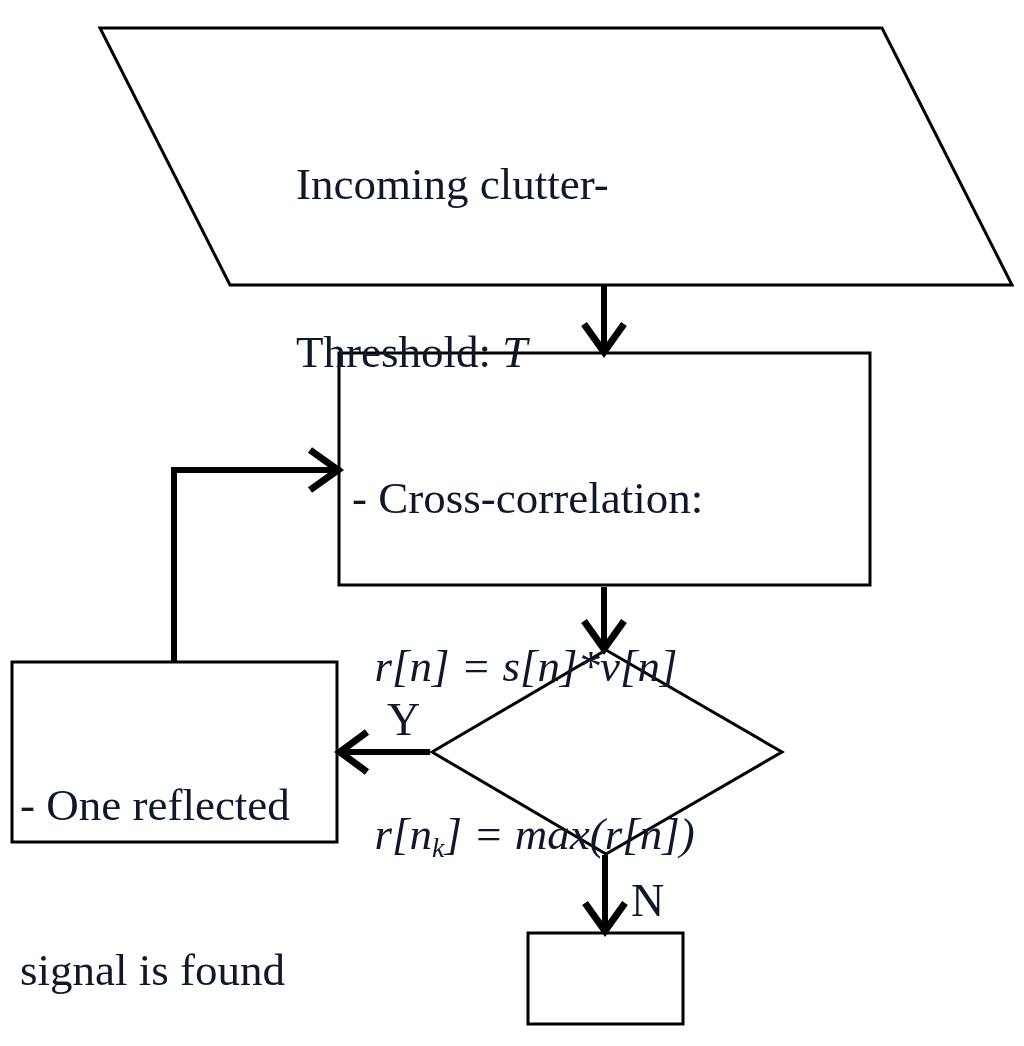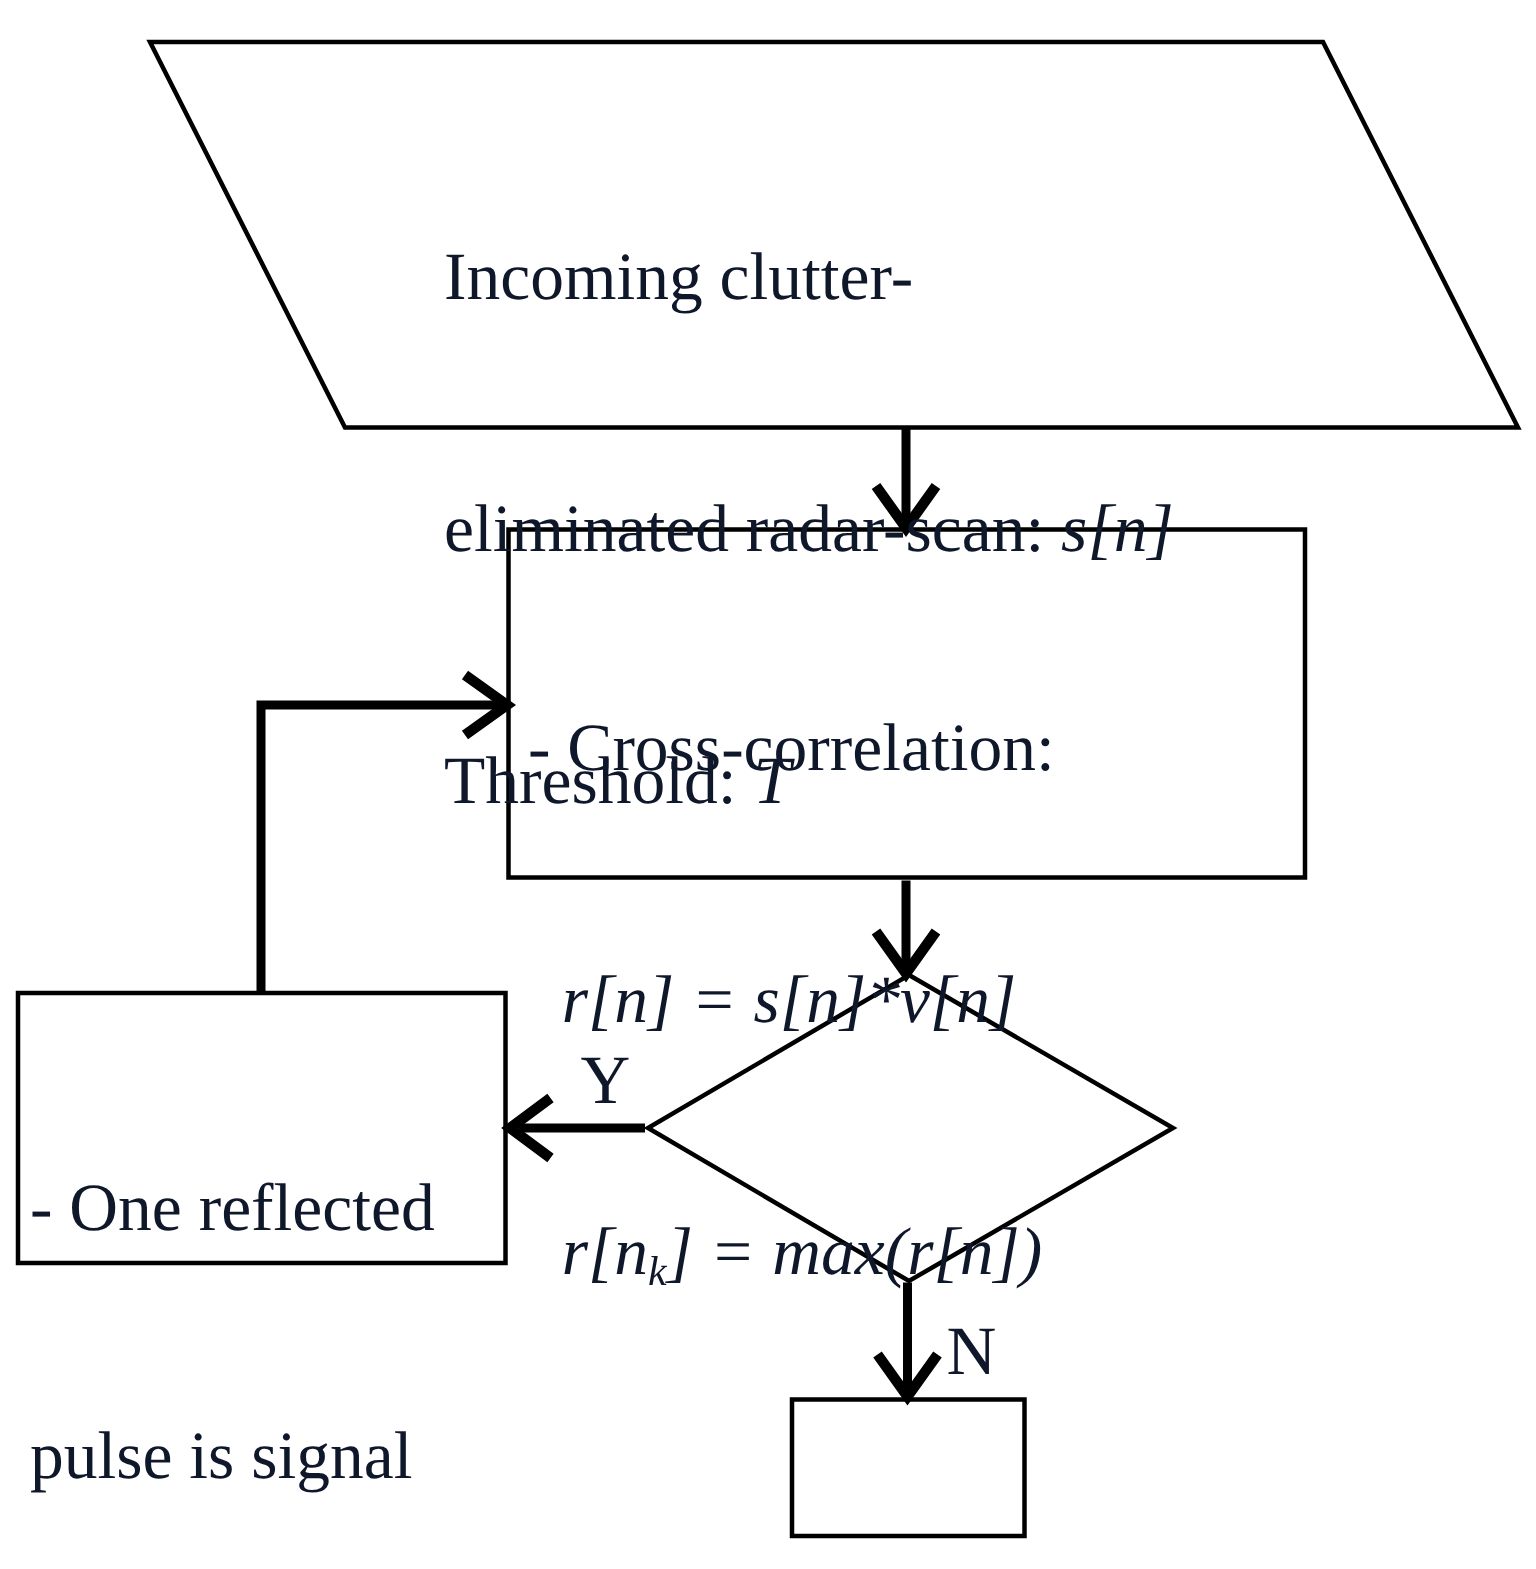--- a/index.html
+++ b/index.html
@@ -90,34 +90,33 @@
 
     <path class="shaft" d="M605,855 L605,926"></path>
     <path class="head" d="M585,903 L605,931 L625,903"></path>
 
     <path class="shaft" d="M174,661 L174,470 L333,470"></path>
     <path class="head" d="M310,450 L338,470 L310,490"></path>
   </svg>
 
   <div class="textblock" style="left:296px; top:44px;">
     <div class="line"><span>Incoming clutter-</span></div>
-    <div class="line"><span>eliminated radar-scan: </span><span class="it">s[n]</span></div>
     <div class="line"><span>Threshold: </span><span class="it">T</span></div>
   </div>
 
   <div class="textblock" style="left:352px; top:358px;">
     <div class="line"><span>- Cross-correlation:</span></div>
     <div class="line"><span>  </span><span class="it">r[n] = s[n]*v[n]</span></div>
     <div class="line"><span>  </span><span class="it">r[n</span><span class="it sb">k</span><span class="it">] = max(r[n])</span></div>
   </div>
 
 
   <div class="textblock" style="left:20px; top:668px; line-height:55px;">
     <div class="line"><span>- One reflected</span></div>
-    <div class="line"><span>pulse is signal</span></div>
+    <div class="line"><span>signal is found</span></div>
     
   </div>
 
 
   <div class="edge-label" style="left:387px; top:697px;">Y</div>
   <div class="edge-label" style="left:631px; top:878px;">N</div>
 
 </div>
 
 </body></html>

